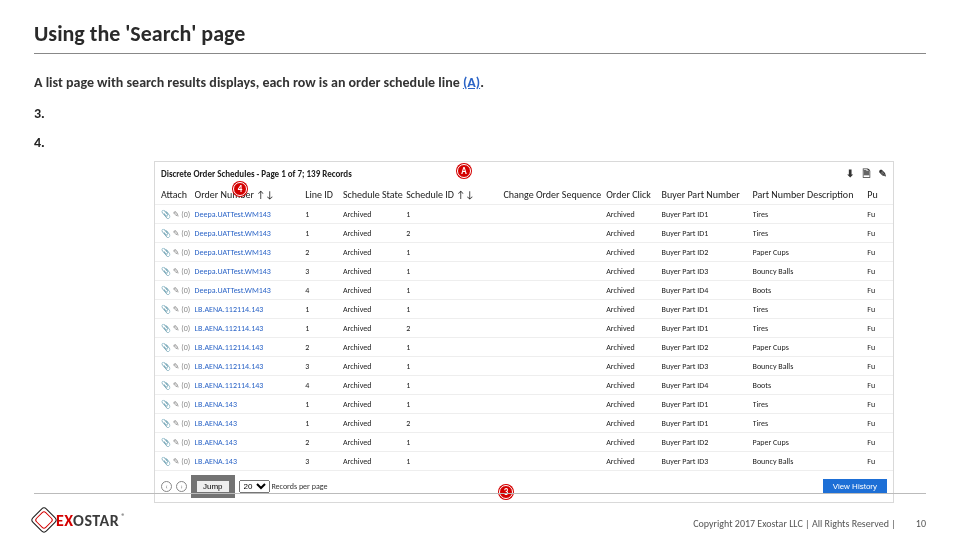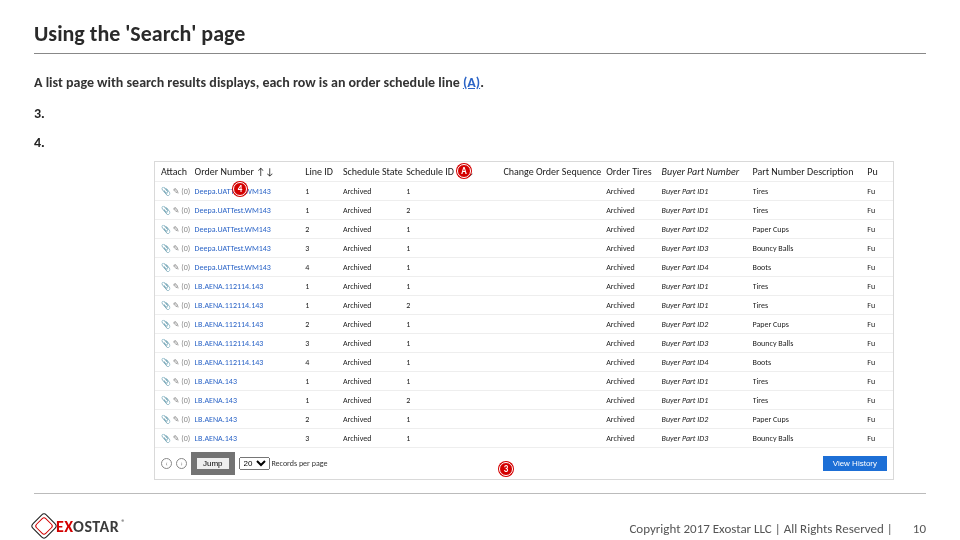--- a/index.html
+++ b/index.html
@@ -12,46 +12,46 @@
   .intro .a-link { color: #2b64c7; text-decoration: underline; }
   ol.steps { list-style: none; margin-top: 10px; }
   ol.steps li { display:flex; gap:14px; font-weight:700; margin-bottom:8px; font-size:14px; }
   ol.steps li .num { width:18px; flex:none; color:#222; font-weight:700;}
   .shot-wrap { margin: 8px 0 0 120px; width: 740px; border:1px solid #d9d9d9; position:relative; background:#fff; }
   .shot-head { display:flex; align-items:center; justify-content:space-between; padding:4px 6px; font-size:9px; font-weight:700; color:#222; }
   .shot-head .icons span { margin-left:6px; font-size:10px; color:#333; }
   .col-head { display:flex; font-size:10px; color:#222; font-weight:400; padding:2px 6px;align-items:flex-end; }
   .col-head div, .row div.c { overflow:hidden; white-space:nowrap; text-overflow:ellipsis; }
   .c-attach{width:34px;} .c-ordno{width:112px;} .c-lineid{width:38px;} .c-schst{width:64px;}
-  .c-schid{width:70px;} .c-chgseq{width:104px;margin-left:28px;} .c-ordst{width:56px;} .c-bpn{width:92px;font-style:italic;}
+  .c-schid{width:70px;} .c-chgseq{width:104px;margin-left:28px;} .c-ordst{width:56px;} .c-bpn{width:92px;}
   .c-pdesc{width:116px;} .c-last{width:20px;}
   .rows { }
   .row { display:flex; align-items:center; font-size:8px; color:#222; padding:3px 6px; border-top:1px solid #eee; }
   .row .link { color:#2b64c7; }
   .row .c-attach { color:#888; display:flex; gap:2px; align-items:center; }
   .pager { display:flex; align-items:center; justify-content:space-between; padding:4px 6px; font-size:8px; border-top:1px solid #eee;}
   .pager .left { display:flex; align-items:center; gap:4px; }
   .pager .circ { width:11px; height:11px; border-radius:50%; border:1px solid #888; color:#888; font-size:8px; line-height:9px; text-align:center; }
   .pager .jump-btn { background:#eee; border:6px solid #737373; padding:1px 6px; font-size:8px; }
   .pager .recs select { font-size:8px; }
   .view-hist { background:#1d6fd6; color:#fff; border:none; padding:3px 10px; font-size:8px; }
   .callout { position:absolute; width:14px; height:14px; border-radius:50%; background:#d40000; color:#fff; font-size:9px; font-weight:700; display:flex; align-items:center; justify-content:center; border:1px solid #fff; box-shadow:0 0 0 1px #d40000; }
   .callout.ca { top:2px; left:302px; }
   .callout.c4 { top:20px; left:78px; }
   .callout.c3 { bottom:3px; left:344px; }
-  .footer { position:absolute; bottom:4px; left:34px; right:34px; display:flex; align-items:flex-end; justify-content:space-between; }
+  .footer { position:absolute; bottom:10px; left:34px; right:34px; display:flex; align-items:flex-end; justify-content:space-between; }
   .footer-rule { position:absolute; bottom:46px; left:34px; right:34px; border:none; border-top:1px solid #bbb; }
   .logo { display:flex; align-items:center; gap:2px; }
   .logo .mark { width:20px; height:20px; position:relative; }
   .logo .mark:before { content:""; position:absolute; inset:0; border:1px solid #1a1a1a; border-radius:4px; transform:rotate(45deg);}
   .logo .mark:after { content:""; position:absolute; inset:3px; border:1px solid #d40000; border-radius:3px; transform:rotate(45deg);}
   .logo .word { font-weight:900; font-size:16px; letter-spacing:0.5px; }
   .logo .word .ex { color:#d40000; } .logo .word .ost { color:#3b3b3b; }
   .logo sup { font-size:8px; color:#777; margin-left:2px; }
-  .copy { font-size:13px; color:#555; display:flex; gap:10px; align-items:flex-start;}
+  .copy { font-size:10px; color:#555; display:flex; gap:10px; align-items:flex-start;}
   .copy .pg { margin-left:10px; }
 </style>
 </head>
 <body>
 
 <div class="slide">
   <div class="title">Using the 'Search' page</div>
   <hr class="title-rule">
 
   <div class="body">
@@ -61,28 +61,36 @@
     <ol class="steps">
       <li>
         <span class="num">3.</span>
       </li>
       <li>
         <span class="num">4.</span>
       </li>
     </ol>
 
     <div class="shot-wrap">
+      <div class="shot-head">
+        <span>Discrete Order Schedules - Page 1 of 7; 139 Records</span>
+        <span class="icons">
+          <span>⬇</span>
+          <span>🗎</span>
+          <span>✎</span>
+        </span>
+      </div>
       <div class="col-head">
         <div class="c-attach">Attach</div>
         <div class="c-ordno">Order Number ↑↓</div>
         <div class="c-lineid">Line ID</div>
         <div class="c-schst">Schedule State</div>
         <div class="c-schid">Schedule ID ↑↓</div>
         <div class="c-chgseq">Change Order Sequence</div>
-        <div class="c-ordst">Order Tires</div>
+        <div class="c-ordst">Order Click</div>
         <div class="c-bpn">Buyer Part Number</div>
         <div class="c-pdesc">Part Number Description</div>
         <div class="c-last">Pu</div>
       </div>
       <div class="rows" id="rows">
           <div class="row">
             <div class="c c-attach">📎 ✎ (0)</div>
             <div class="c c-ordno link">Deepa.UATTest.WM143</div>
             <div class="c c-lineid">1</div>
             <div class="c c-schst">Archived</div>

